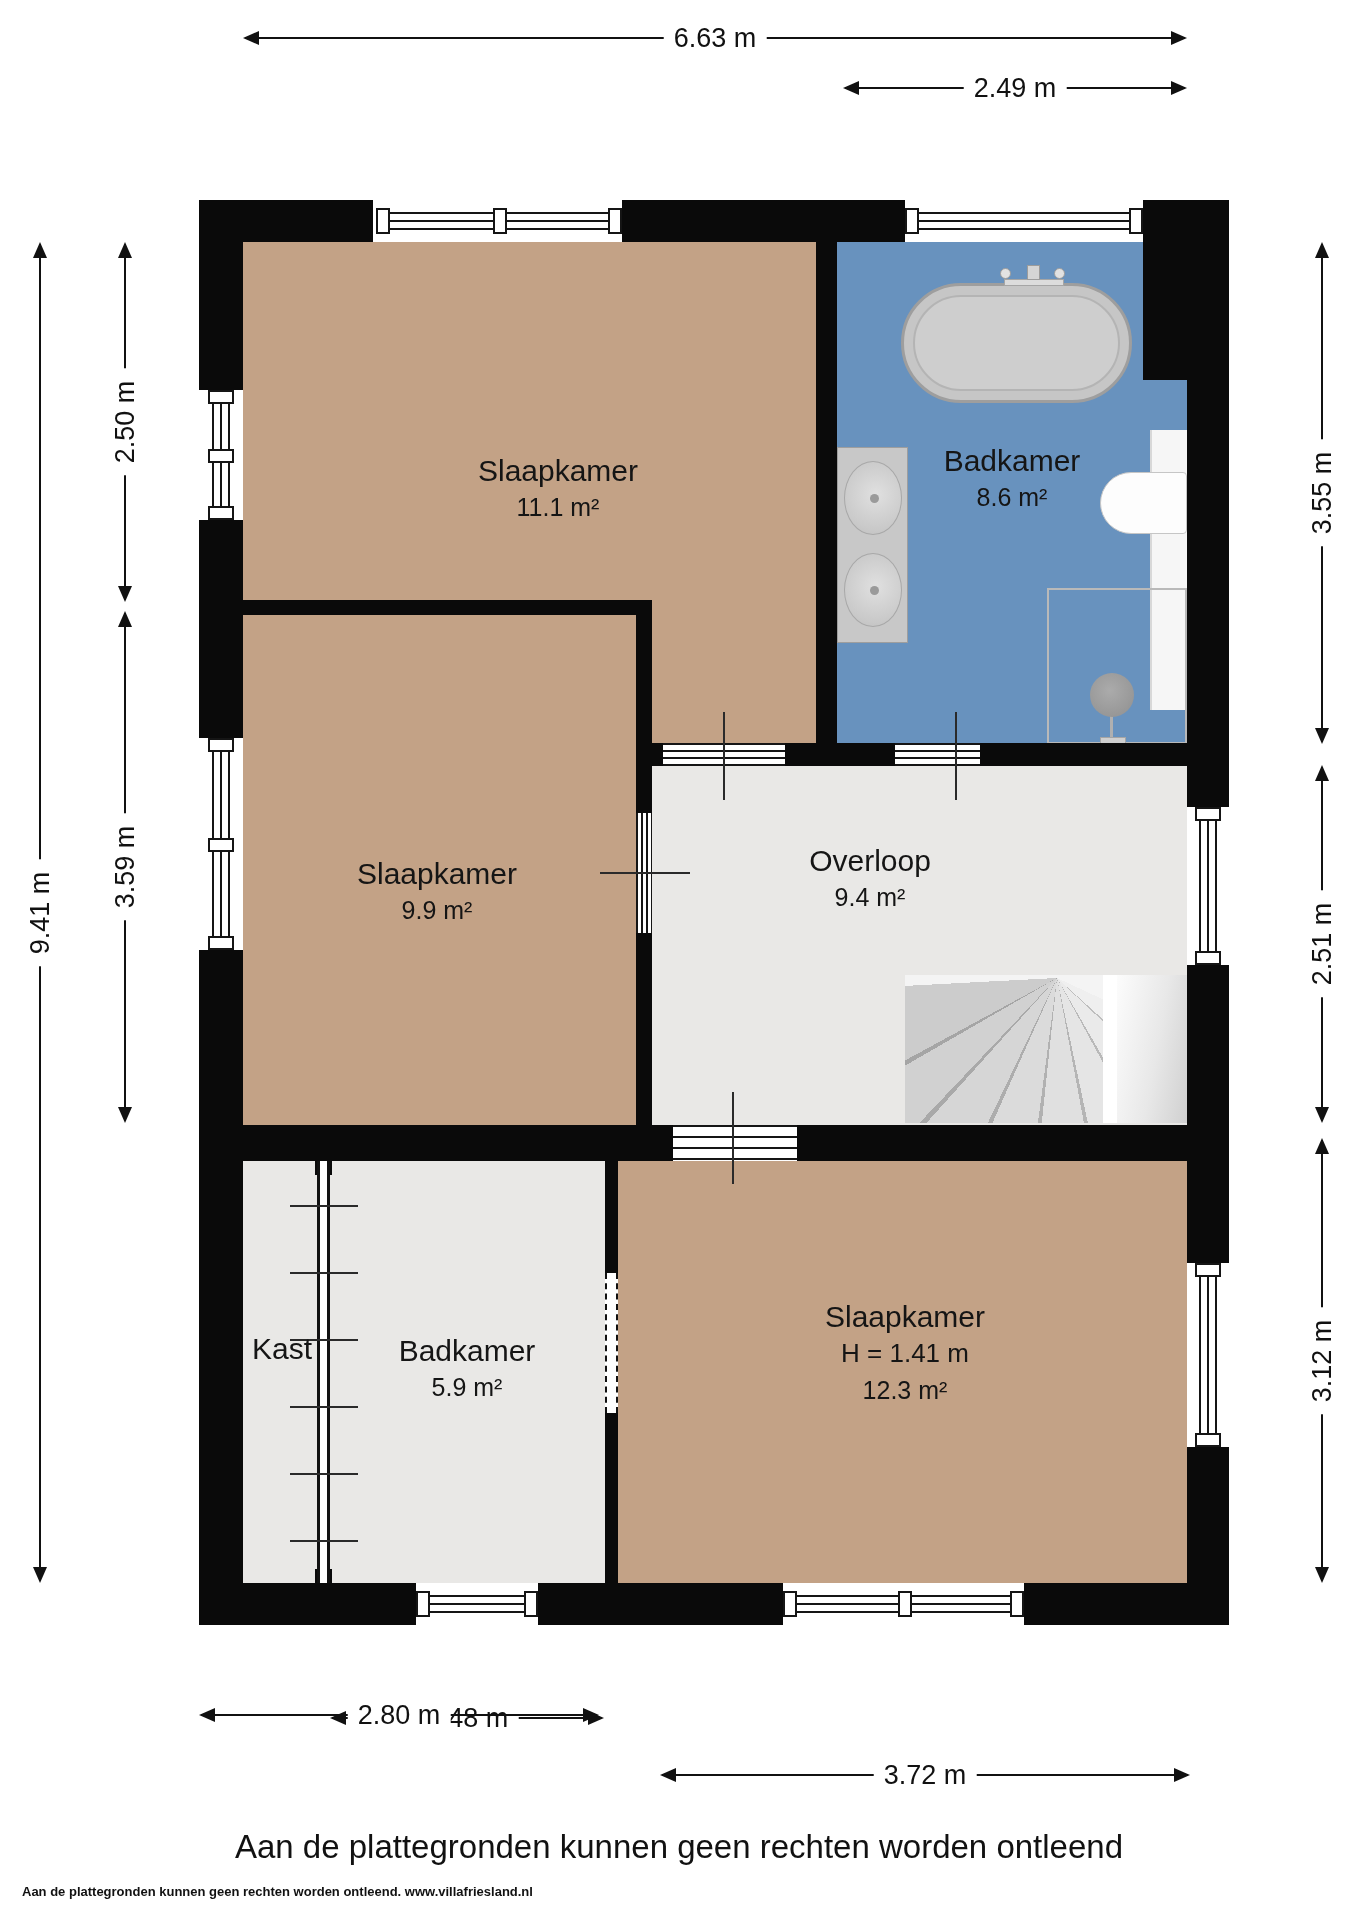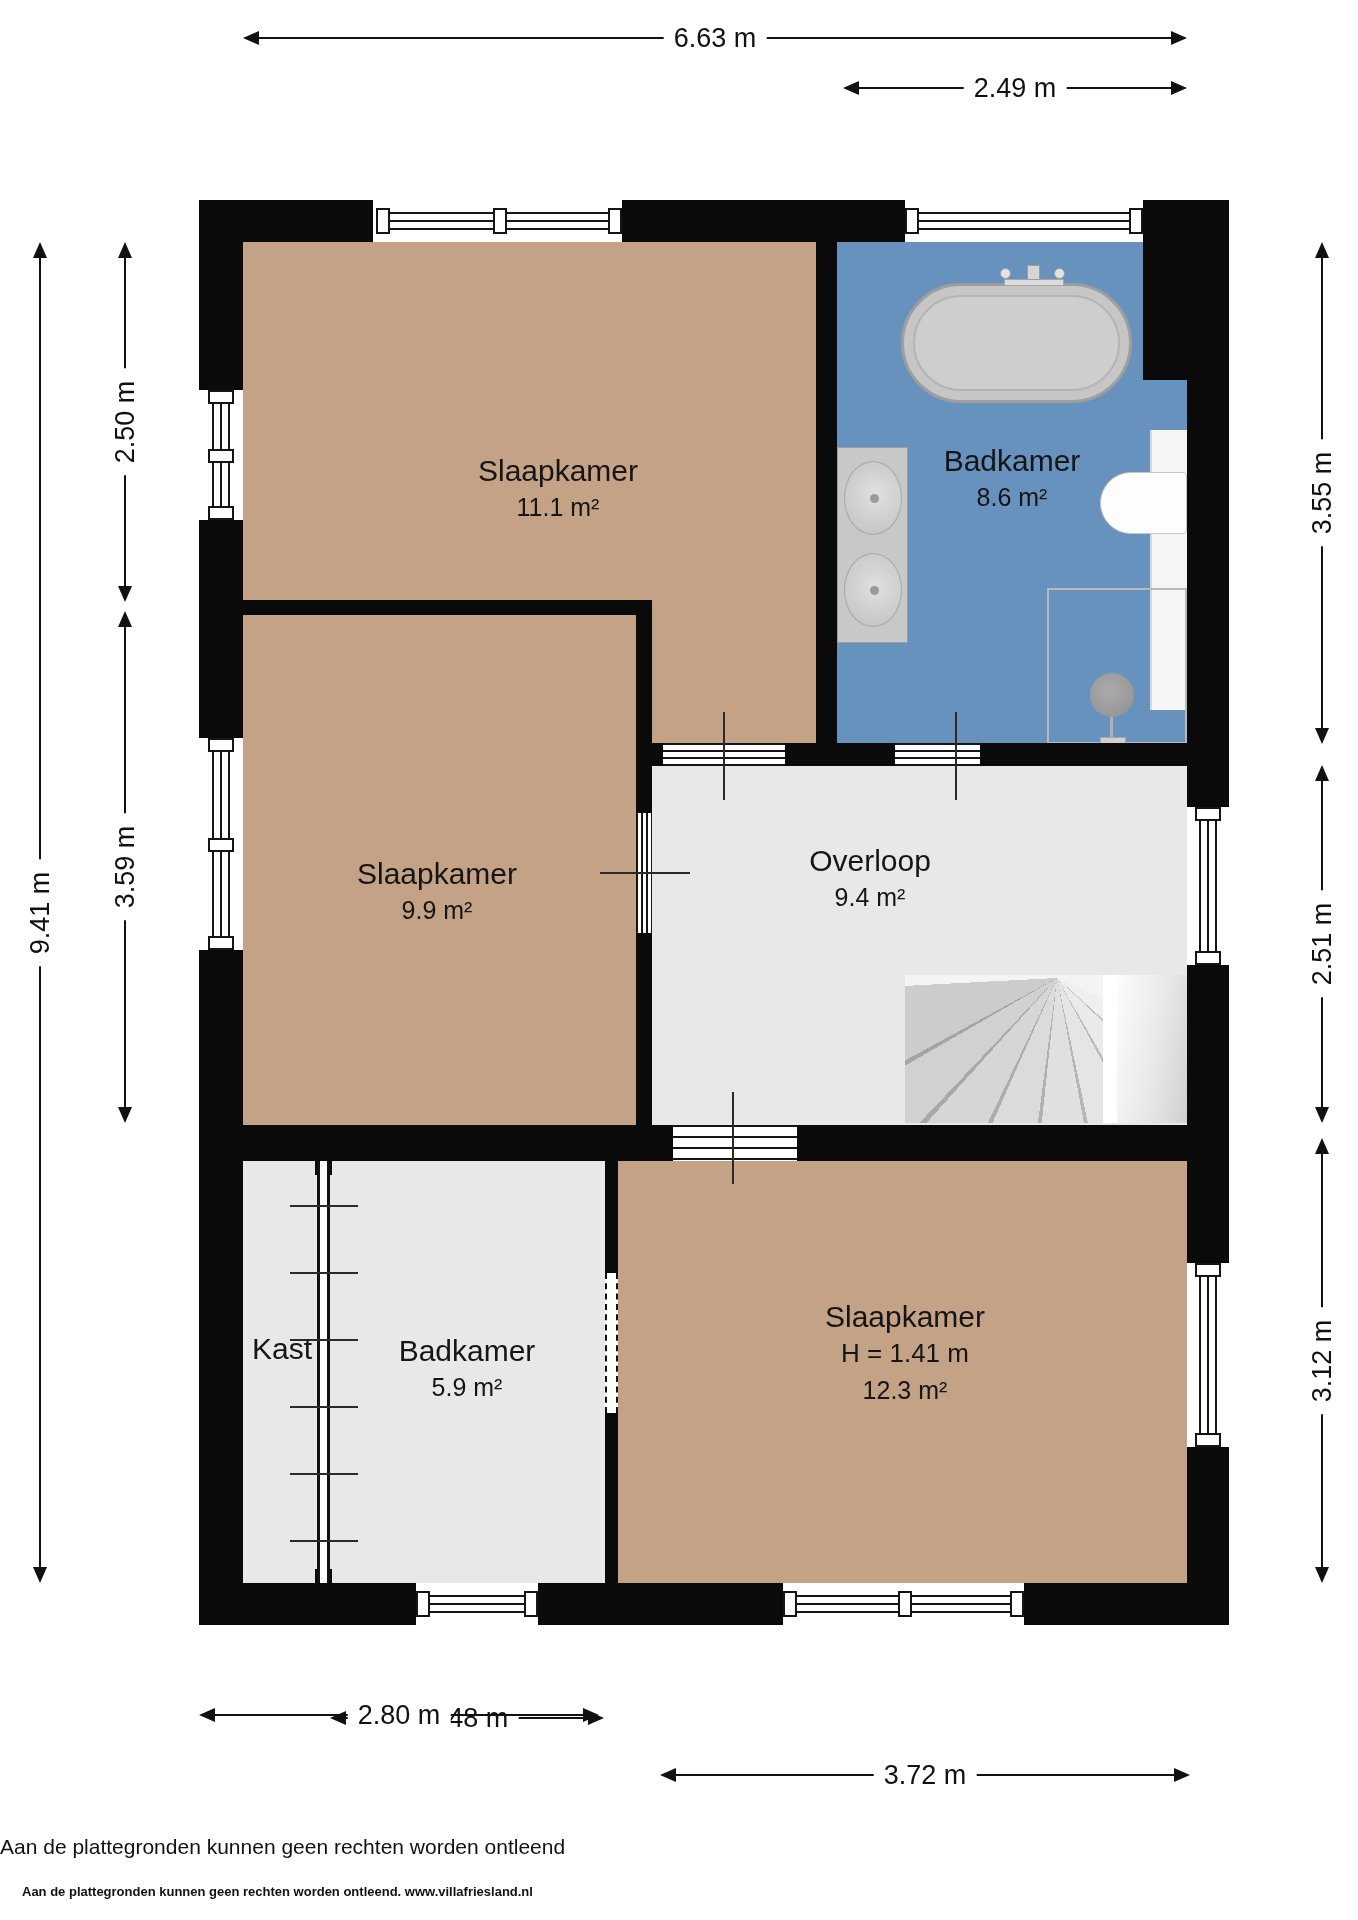--- a/index.html
+++ b/index.html
@@ -60,21 +60,21 @@
   .tub{background:#c6c6c6;border:3px solid #9e9e9e;border-radius:62px;box-sizing:border-box;}
   .tub-inner{position:absolute;left:9px;top:9px;right:9px;bottom:9px;border-radius:52px;background:#cecece;border:2px solid #b4b4b4;}
   .vanity{background:#c8c8c8;border:1px solid #9e9e9e;box-sizing:border-box;}
   .basin{position:absolute;border-radius:50%;background:radial-gradient(circle at 55% 45%,#e0e0e0 0%,#c9c9c9 70%,#bdbdbd 100%);border:1px solid #a8a8a8;}
   .basin .dot{position:absolute;left:45%;top:45%;width:9px;height:9px;border-radius:50%;background:#9a9a9a;}
   .toilet{background:#fdfdfd;border:1px solid #c6c6c6;border-radius:32px 4px 4px 32px;box-sizing:border-box;}
   .counter{background:#f6f6f6;border-left:2px solid #d8d8d8;box-sizing:border-box;}
   .shower{border:2px solid #b9b9b9;box-sizing:border-box;background:transparent;}
   .shower-head{border-radius:50%;background:radial-gradient(circle at 45% 40%,#ababab,#8f8f8f);}
   
-  .footer{position:absolute;left:0;right:0;text-align:left;font-size:21px;line-height:37px;color:#111;}
+  .footer{position:absolute;left:0;right:0;text-align:center;font-size:33px;line-height:37px;color:#111;}
   .fineprint{position:absolute;font-size:13px;font-weight:bold;color:#111;white-space:nowrap;}
 </style>
 </head>
 <body>
 
 <div id="plan" class="abs" style="left:0;top:0;width:1358px;height:1920px;">
 
   <div class="floor tan" style="left:243px;top:242px;width:573px;height:358px;"></div>
   <div class="floor tan" style="left:652px;top:600px;width:164px;height:143px;"></div>
   <div class="floor tan" style="left:243px;top:615px;width:393px;height:510px;"></div>

